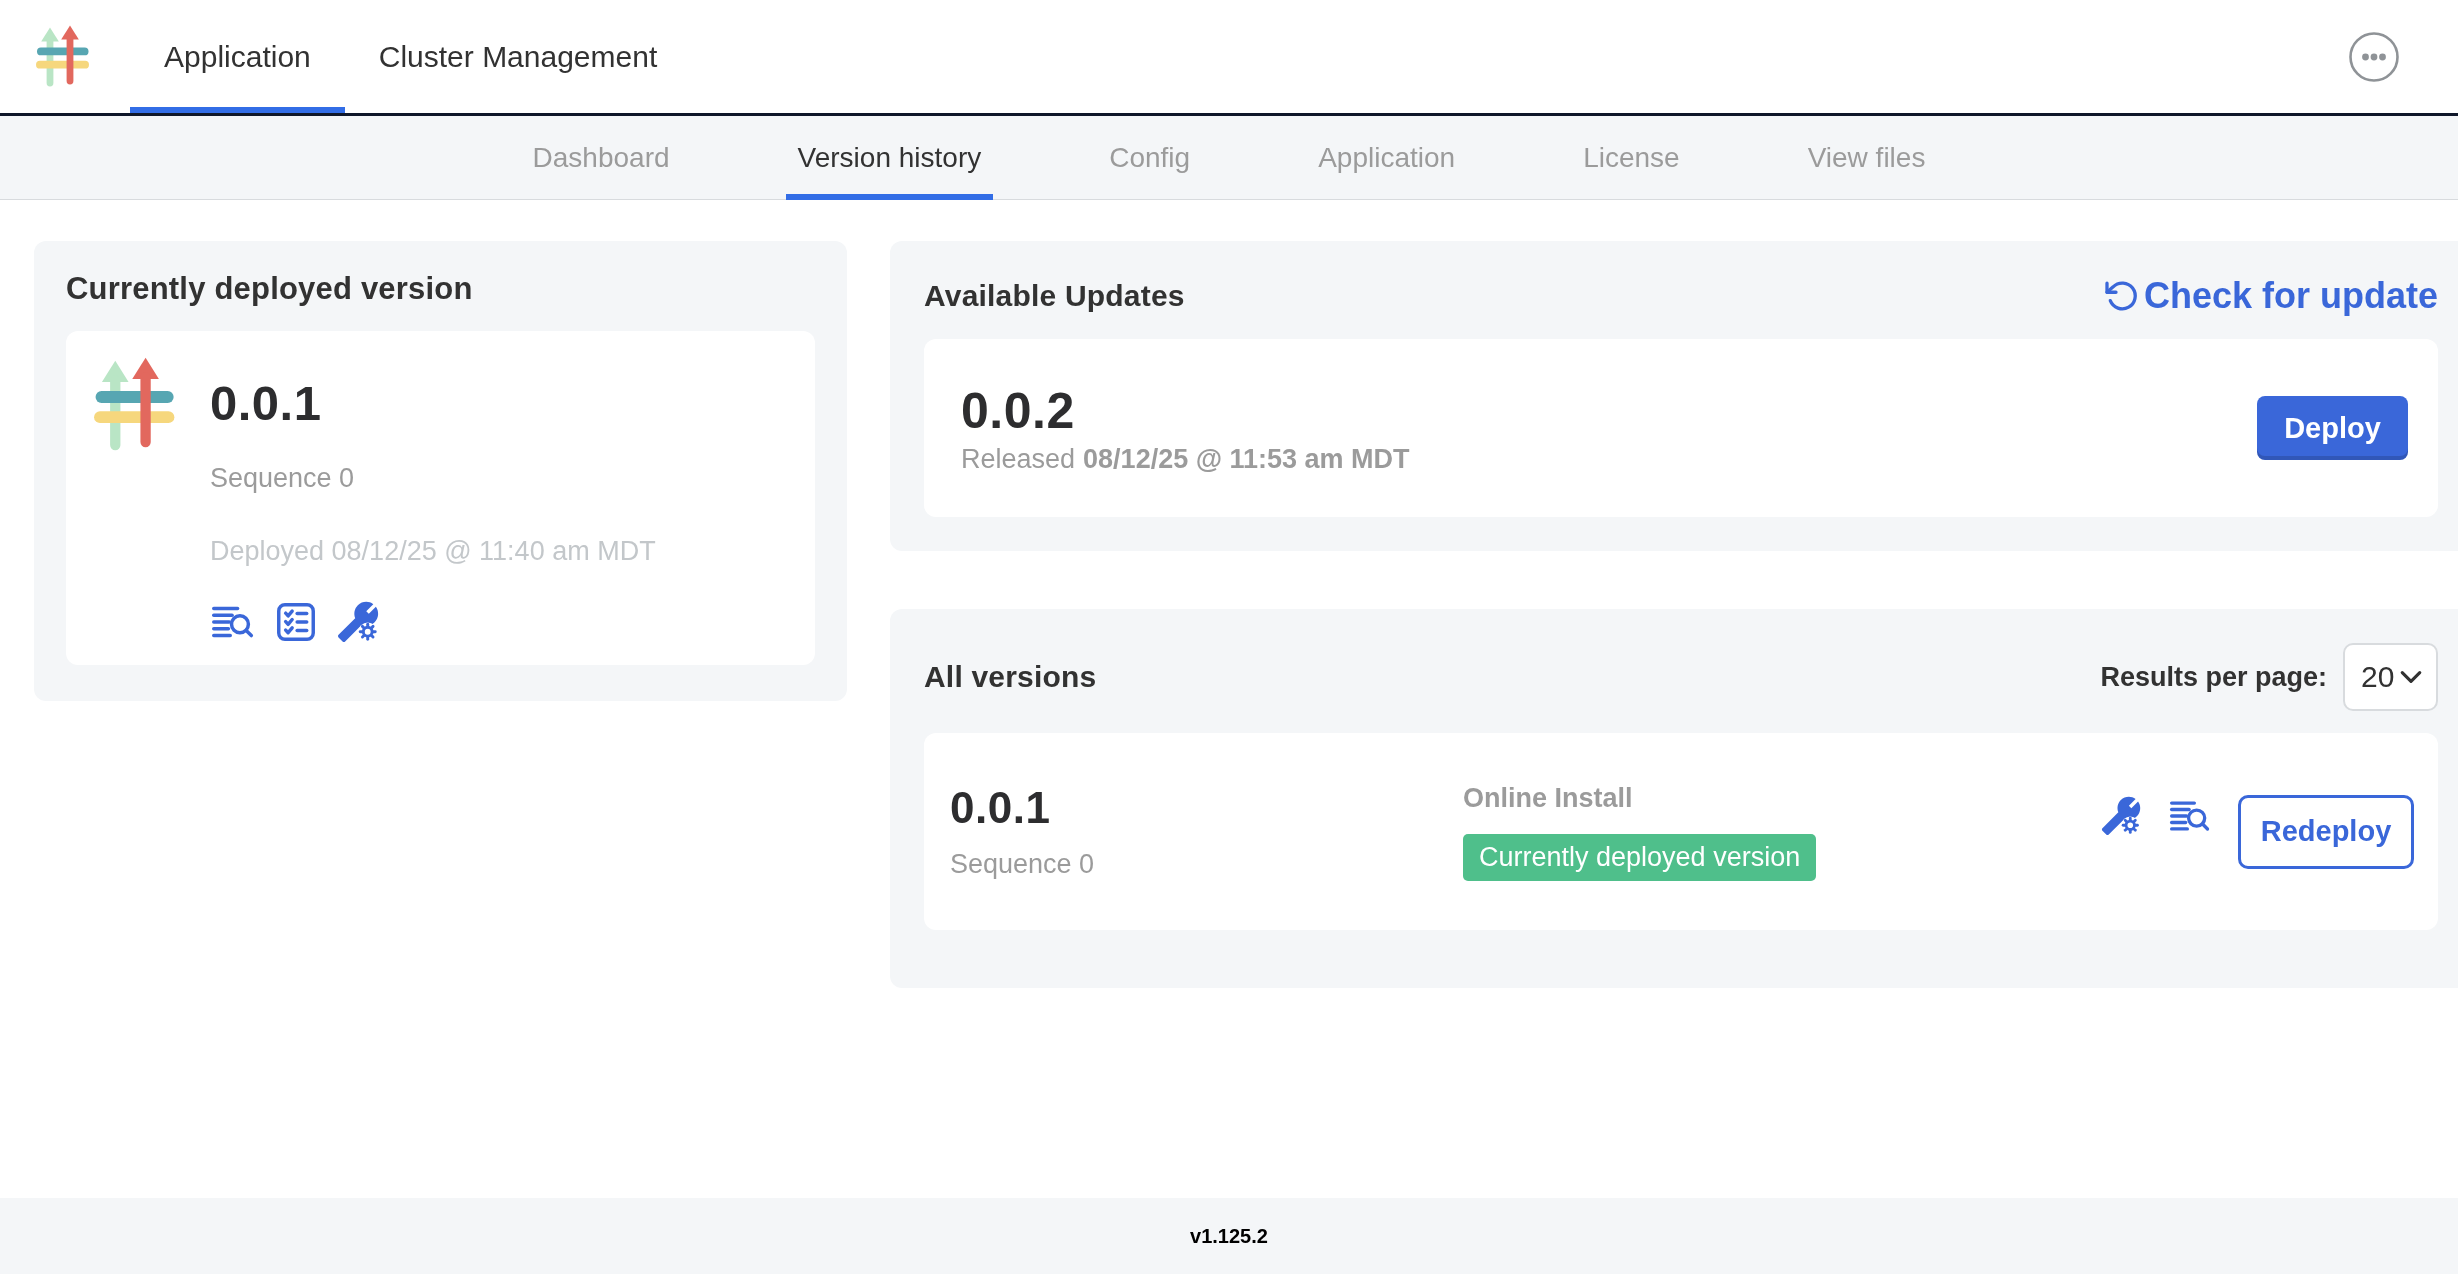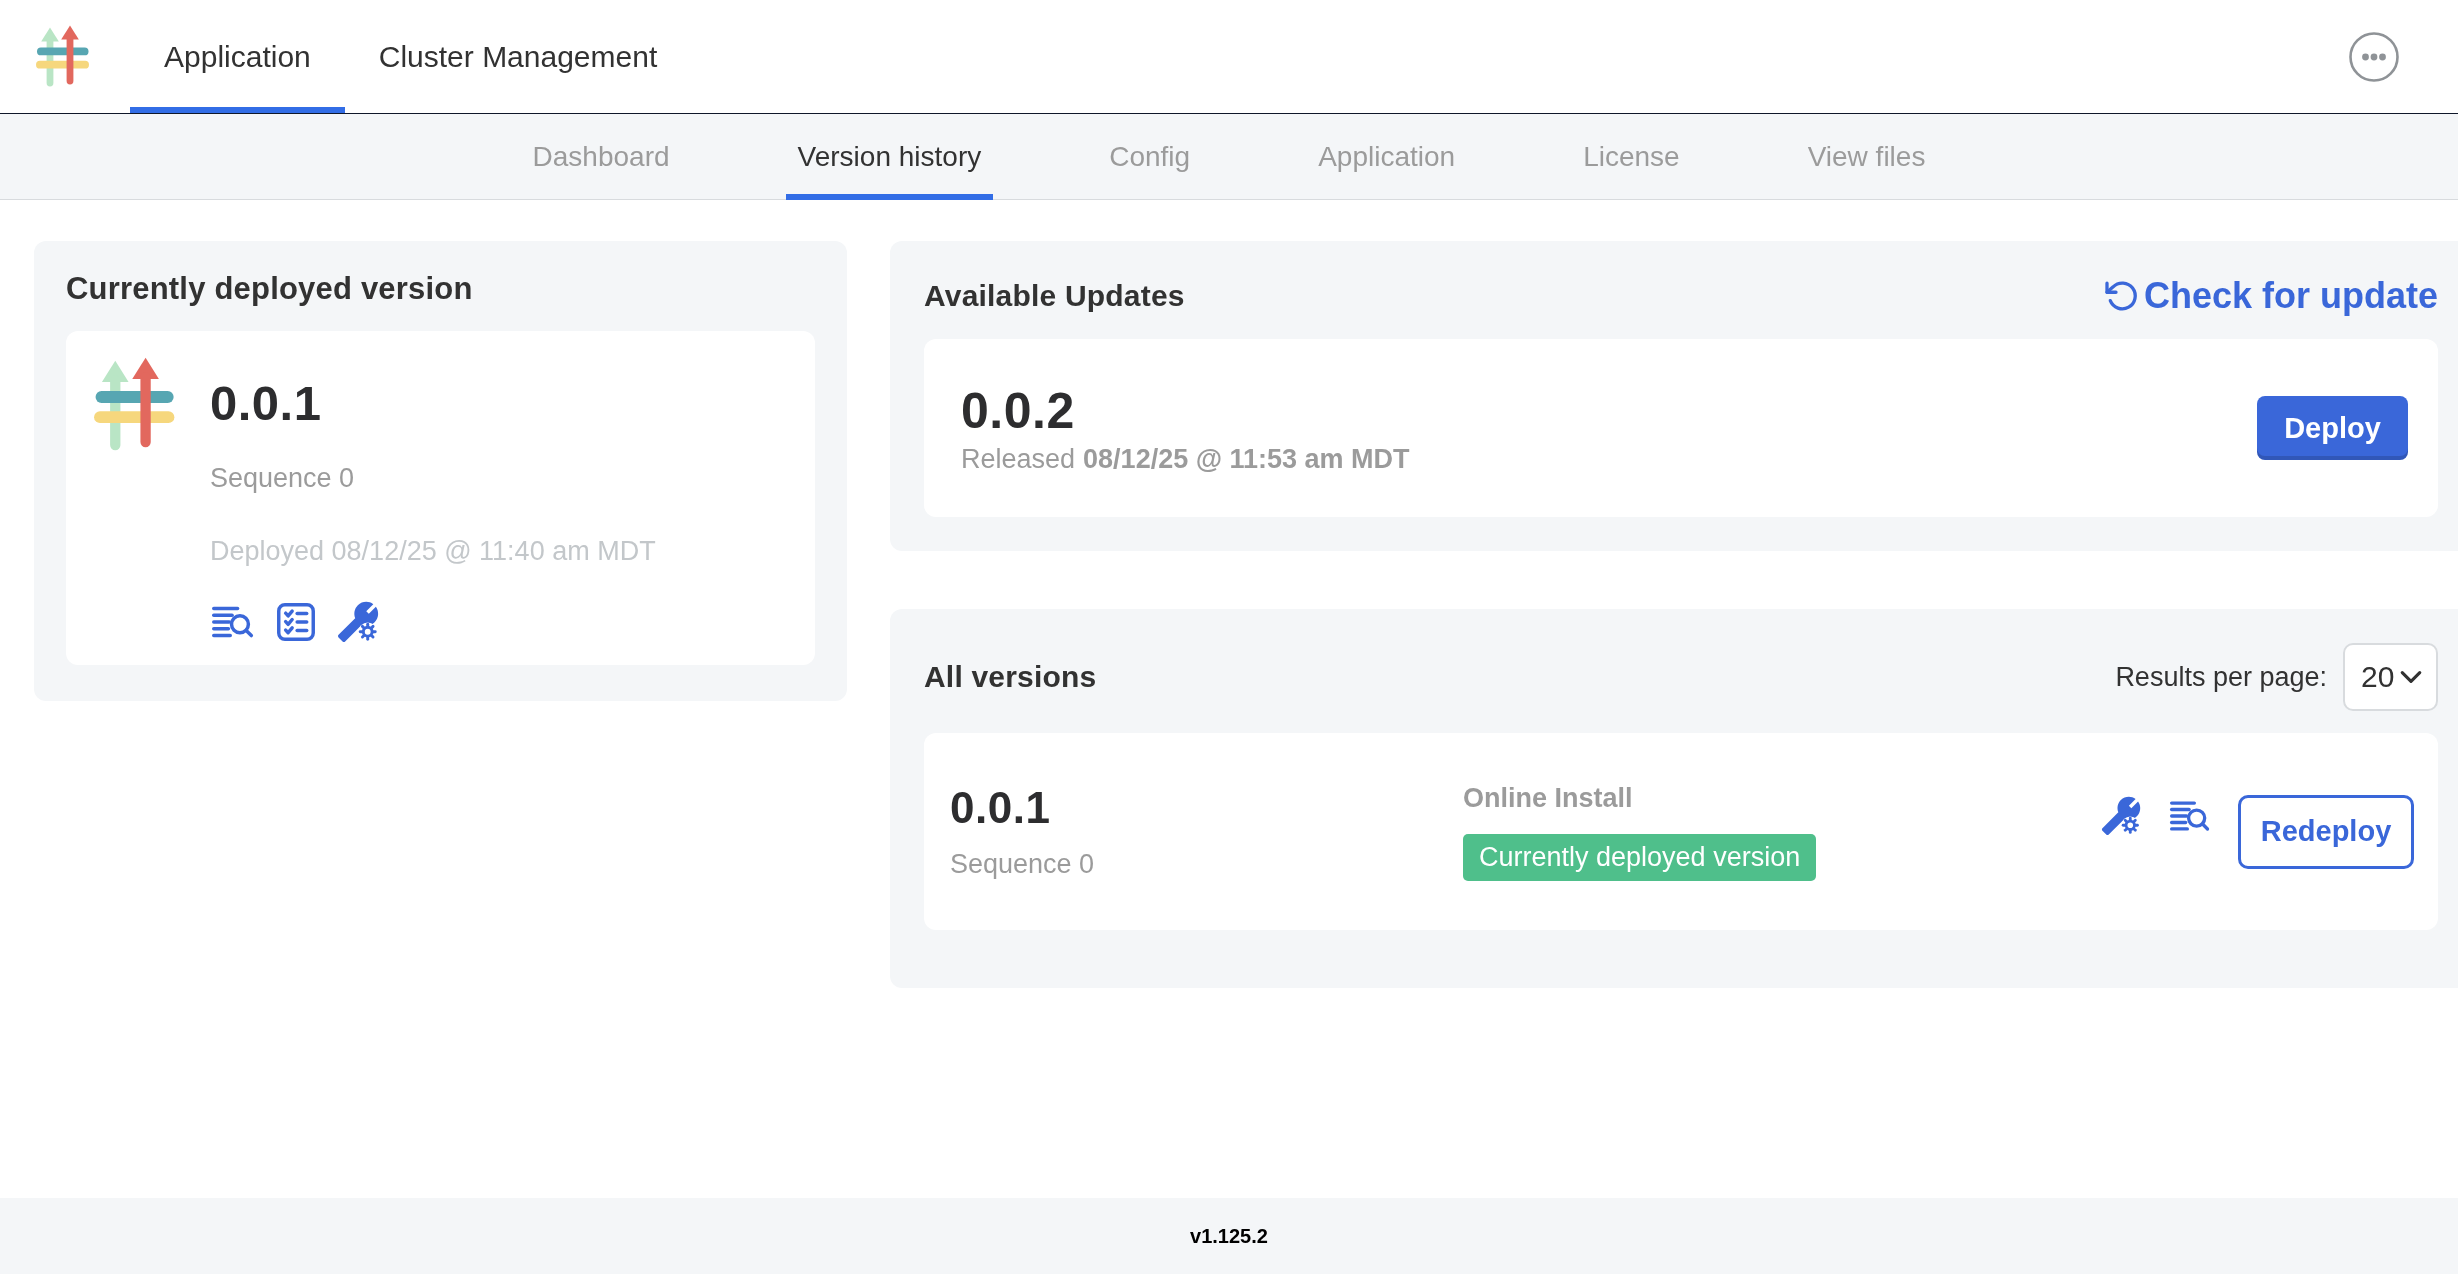--- a/index.html
+++ b/index.html
@@ -20,21 +20,21 @@
     display:flex;flex-direction:column;
   }
   
   header{height:113px;flex:none;background:#fff;display:flex;align-items:stretch;padding-left:36px;}
   .logo-sm{width:58px;height:64px;align-self:center;margin-right:36px;flex:none;}
   .header-tabs{display:flex;align-items:stretch;}
   .htab{position:relative;display:flex;align-items:center;padding:0 34px;font-size:30px;font-weight:500;color:var(--dark);cursor:pointer;}
   .htab.active::after{content:"";position:absolute;left:0;right:0;bottom:0;height:6px;background:var(--underline-blue);}
   .menu-btn{margin-left:auto;margin-right:58px;align-self:center;width:52px;height:52px;background:none;border:none;padding:0;cursor:pointer;}
   
-  .subnav{height:87px;flex:none;background:var(--panel-gray);border-top:1px solid #0f172a;border-bottom:1px solid var(--border);display:flex;justify-content:center;align-items:stretch;}
+  .subnav{height:87px;flex:none;background:var(--panel-gray);border-top:3px solid #0f172a;border-bottom:1px solid var(--border);display:flex;justify-content:center;align-items:stretch;}
   .stab{position:relative;display:flex;align-items:center;margin:0 52px;padding:0 12px;font-size:28px;color:var(--gray);cursor:pointer;}
   .stab.active{color:var(--dark);font-weight:500;}
   .stab.active::after{content:"";position:absolute;left:0;right:0;bottom:-1px;height:6px;background:var(--underline-blue);}
   
   main{flex:1;display:flex;align-items:flex-start;background:#fff;padding:41px 0 0 34px;}
   .card{background:var(--panel-gray);border-radius:12px;}
   .inner-card{background:#fff;border-radius:12px;}
   h2{font-size:30px;font-weight:700;color:var(--dark);letter-spacing:.2px;}
   
   .left-card{flex:none;width:813px;padding:30px 32px 36px 32px;}
@@ -56,21 +56,21 @@
   .check-link{display:flex;align-items:center;gap:4px;color:var(--accent-blue);font-size:36px;font-weight:600;cursor:pointer;}
   .check-link svg{flex:none;}
   .update-row{display:flex;align-items:center;justify-content:space-between;height:178px;padding:0 30px 0 37px;}
   .update-ver .ver-num{font-size:50px;}
   .released{font-size:27px;color:var(--gray);margin-top:4px;}
   .released b{font-weight:700;margin-left:8px;}
   .deploy-btn{width:151px;height:64px;border:none;border-radius:8px;background:var(--accent-blue);color:#fff;font-family:inherit;font-size:29px;font-weight:700;cursor:pointer;box-shadow:inset 0 -4px 0 rgba(0,0,0,.15);}
   
   .versions-card{margin-top:58px;padding:34px 34px 58px 34px;}
   .rpp{display:flex;align-items:center;gap:16px;}
-  .rpp-label{font-size:27px;font-weight:400;color:var(--dark);}
+  .rpp-label{font-size:27px;font-weight:700;color:var(--dark);}
   .select{width:95px;height:68px;background:#fff;border:2px solid var(--border);border-radius:10px;display:flex;align-items:center;justify-content:space-between;padding:0 14px 0 16px;font-size:30px;color:var(--dark);cursor:pointer;}
   .version-row{display:flex;align-items:center;min-height:197px;padding:0 24px 0 26px;}
   .vr-left{width:513px;}
   .vr-left .ver-num{font-size:44px;}
   .vr-left .seq{margin-top:16px;}
   .vr-mid{flex:1;}
   .install-type{font-size:27px;font-weight:700;color:var(--gray);}
   .badge{display:inline-block;margin-top:20px;background:var(--badge-green);color:#fff;font-size:27px;padding:8px 16px;border-radius:5px;}
   .vr-right{display:flex;gap:26px;color:var(--accent-blue);}
   .vr-right svg{display:block;cursor:pointer;}

